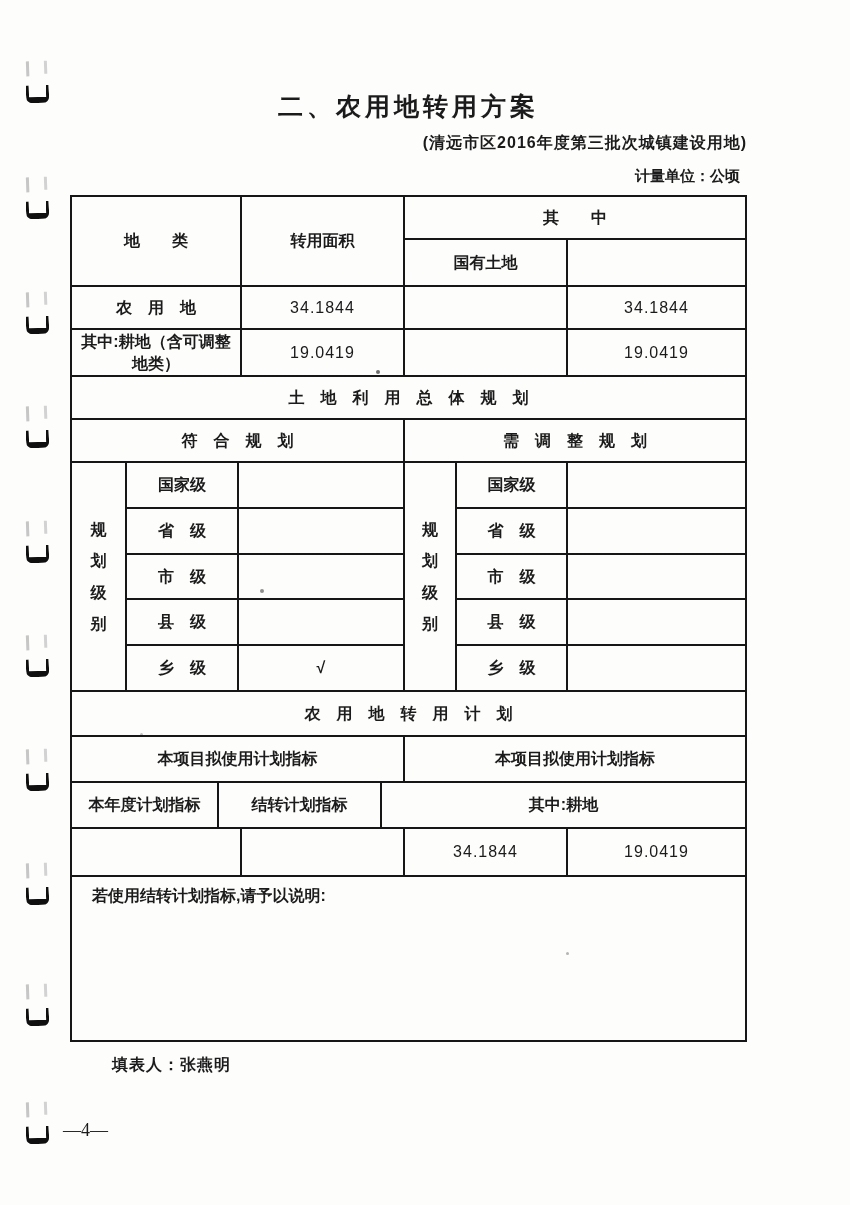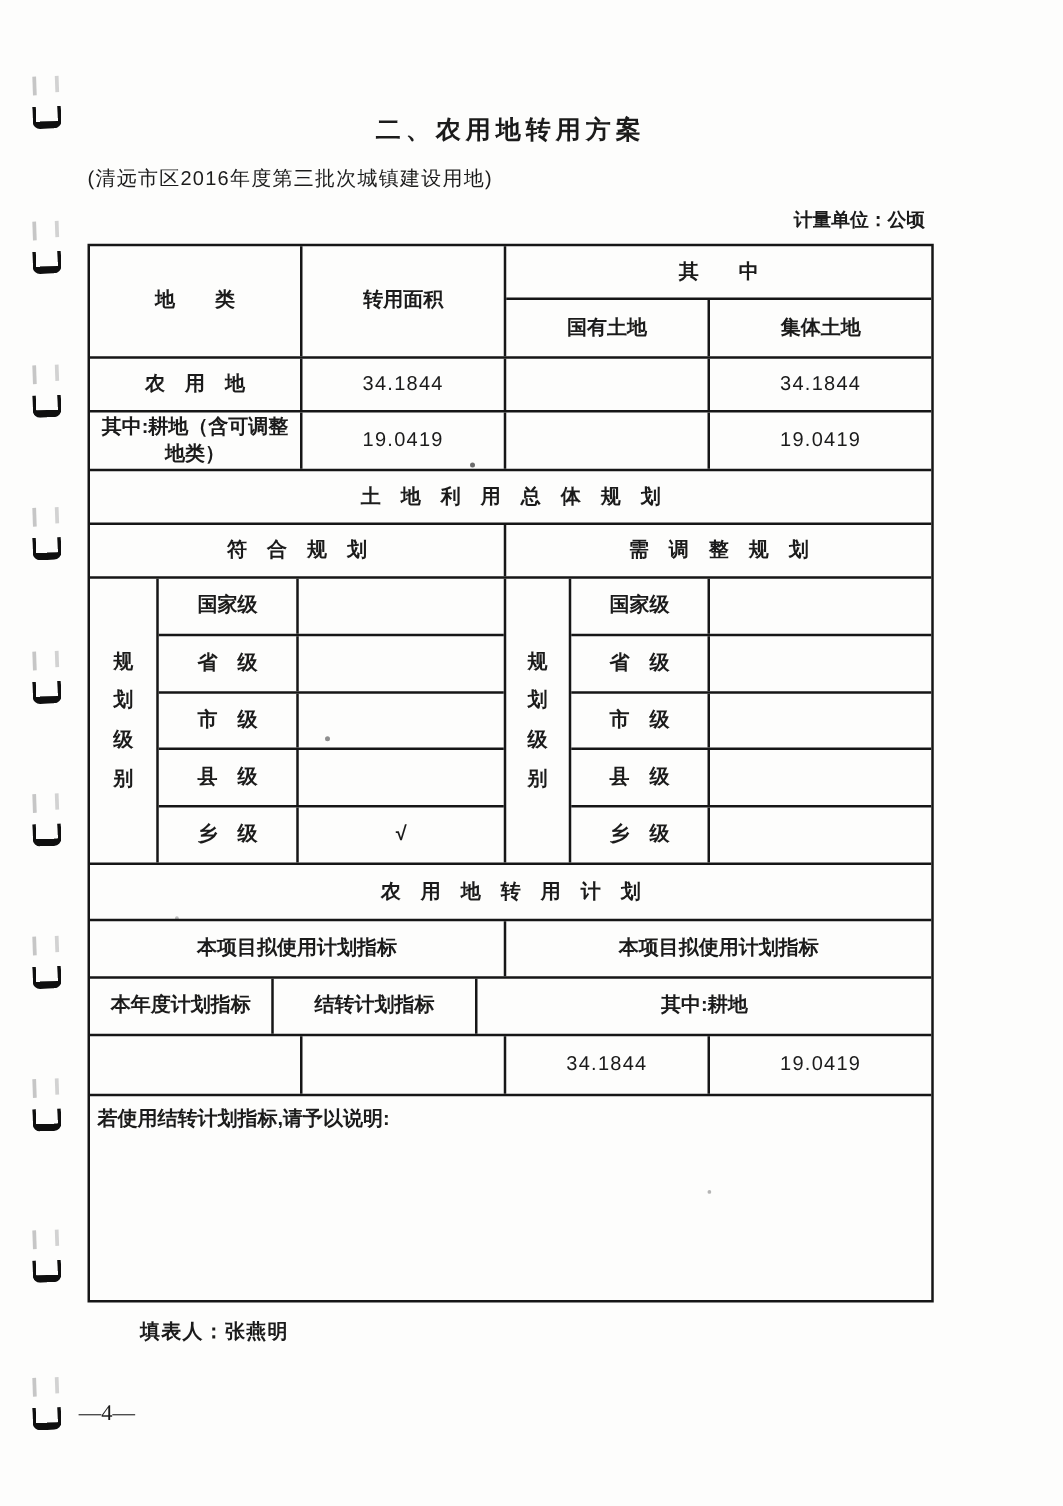--- a/index.html
+++ b/index.html
@@ -19,26 +19,26 @@
     border-bottom:6px solid #0f0f0f;
     border-radius:0 0 6px 6px;
     transform:rotate(-2deg);
   }
   .mark::before{content:"";position:absolute;left:-2px;top:-24px;width:3px;height:15px;background:#c6c6c6;}
   .mark::after{content:"";position:absolute;right:-2px;top:-24px;width:3px;height:13px;background:#d2d2d2;}
   .speck{position:absolute;border-radius:50%;background:#8f8f8f;}
 
   .title{
     position:absolute;left:70px;top:90px;width:677px;
-    text-align:center;font-size:20px;font-weight:bold;letter-spacing:4px;
+    text-align:center;font-size:25px;font-weight:bold;letter-spacing:4px;
     font-family:"Liberation Sans","DejaVu Sans",sans-serif;
   }
   .subtitle{
     position:absolute;left:70px;top:133px;width:677px;
-    text-align:left;font-size:16px;font-weight:normal;letter-spacing:1px;
+    text-align:right;font-size:16px;font-weight:bold;letter-spacing:1px;
     font-family:"Liberation Sans","DejaVu Sans",sans-serif;
   }
   .unit{
     position:absolute;left:70px;top:167px;width:670px;
     text-align:right;font-size:15px;font-weight:bold;
     font-family:"Liberation Sans","DejaVu Sans",sans-serif;
   }
 
   .tbl{
     position:absolute;left:70px;top:195px;width:677px;height:847px;
@@ -59,21 +59,21 @@
   .num{font-family:Liberation Sans, sans-serif;font-weight:normal;font-size:16px;letter-spacing:1px;}
   .col{display:flex;flex-direction:column;box-sizing:border-box;justify-content:space-between;}
   .subr{display:flex;border-bottom:2px solid #161616;box-sizing:border-box;}
   .subr.last{border-bottom:none;}
   .vert{
     width:1.2em;line-height:1.95;word-break:break-all;
     text-align:center;
   }
   .noteCell{
     align-items:flex-start;justify-content:flex-start;
-    padding:8px 6px;text-align:left;font-size:16px;
+    padding:8px 20px;text-align:left;font-size:16px;
   }
   .filler{
     position:absolute;left:72px;top:1055px;
     font-size:16px;font-weight:bold;letter-spacing:1px;
     font-family:"Liberation Sans","DejaVu Sans",sans-serif;
     margin-left:40px;
   }
   .pagenum{
     position:absolute;left:63px;top:1120px;
     font-size:18px;font-family:"Liberation Serif","DejaVu Serif",serif;
@@ -106,21 +106,20 @@
 
   <div class="tbl">
 
     <div class="r" style="height:90px">
       <div class="c" style="width:170px">地　　类</div>
       <div class="c" style="width:163px">转用面积</div>
       <div class="col c end" style="flex:1;padding:0;align-items:stretch;">
         <div class="c end" style="height:43px;border-bottom:2px solid #161616;">其　　中</div>
         <div style="display:flex;flex:1;">
           <div class="c" style="width:163px">国有土地</div>
-          <div class="c end" style="flex:1">集体土地</div>
         </div>
       </div>
     </div>
 
     <div class="r" style="height:43px">
       <div class="c" style="width:170px">农　用　地</div>
       <div class="c num" style="width:163px">34.1844</div>
       <div class="c num" style="width:163px"></div>
       <div class="c num end" style="flex:1">34.1844</div>
     </div>

